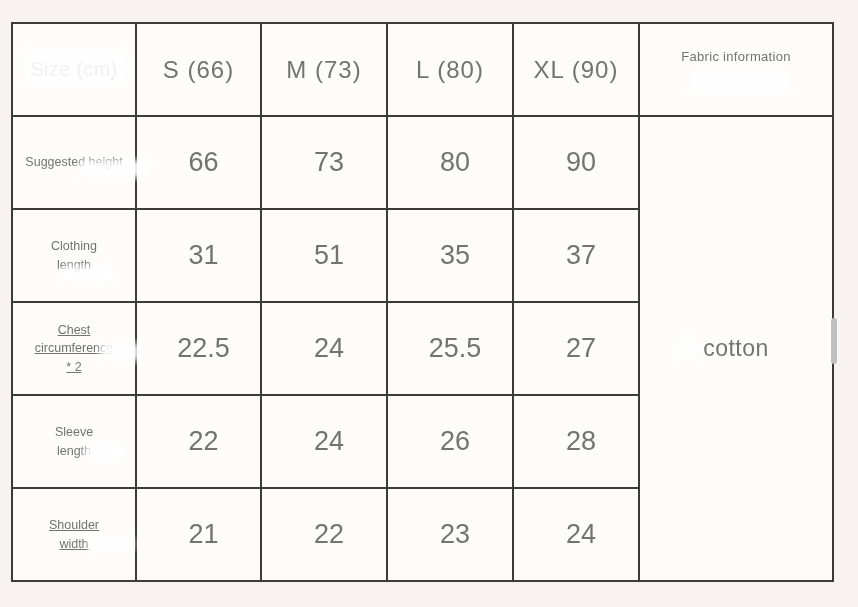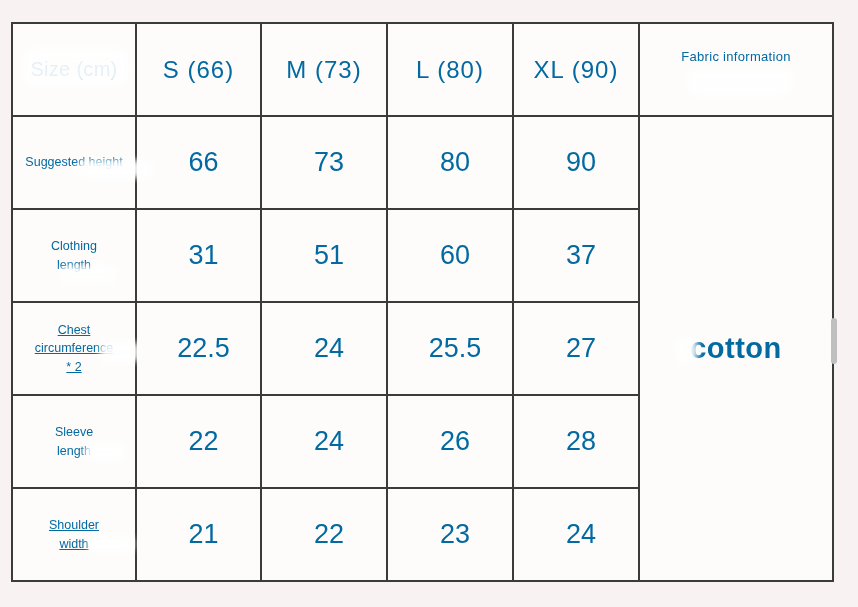--- a/index.html
+++ b/index.html
@@ -20,21 +20,21 @@
     top: 22px;
     width: 821px;
     border-collapse: collapse;
     table-layout: fixed;
     background: #fdfcfb;
   }
   table.size-chart td {
     border: 2px solid #3b3b3b;
     vertical-align: middle;
     text-align: center;
-    color: #0369a1;
+    color: #737373;
     overflow: hidden;
   }
   tr.chart-row { height: 93px; }
 
   td.size-label-cell {
     font-size: 20px;
     color: #222;
     letter-spacing: 0.3px;
   }
   td.size-col-cell {
@@ -58,24 +58,23 @@
     display: inline-block;
     white-space: pre-line;
   }
   td.row-label-cell .ta-left { text-align: center; text-decoration: underline; }
   td.value-cell {
     font-size: 27px;
     color: #151515;
     padding-left: 10px;
   }
   td.fabric-value-cell {
-    font-size: 29px;
+    font-size: 23px;
     color: #1e1e1e;
     letter-spacing: 0.5px;
-    font-weight: bold;
   }
 
   
   .smudge {
     position: absolute;
     background: #ffffff;
     filter: blur(3px);
     border-radius: 6px;
     opacity: 0.9;
     pointer-events: none;
@@ -129,21 +128,21 @@
       <td class="fabric-value-cell" rowspan="5">cotton</td>
     </tr>
 
     <tr class="chart-row">
       <td class="row-label-cell">
         <span class="label-text">Clothing
 length</span>
       </td>
       <td class="value-cell">31</td>
       <td class="value-cell">51</td>
-      <td class="value-cell">60</td>
+      <td class="value-cell">35</td>
       <td class="value-cell">37</td>
     </tr>
 
     <tr class="chart-row">
       <td class="row-label-cell">
         <span class="label-text ta-left">Chest
 circumference
 * 2</span>
       </td>
       <td class="value-cell">22.5</td>

